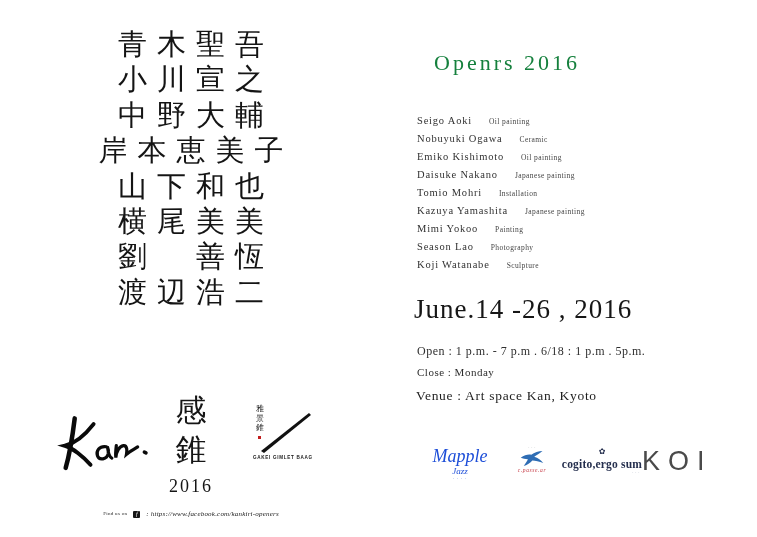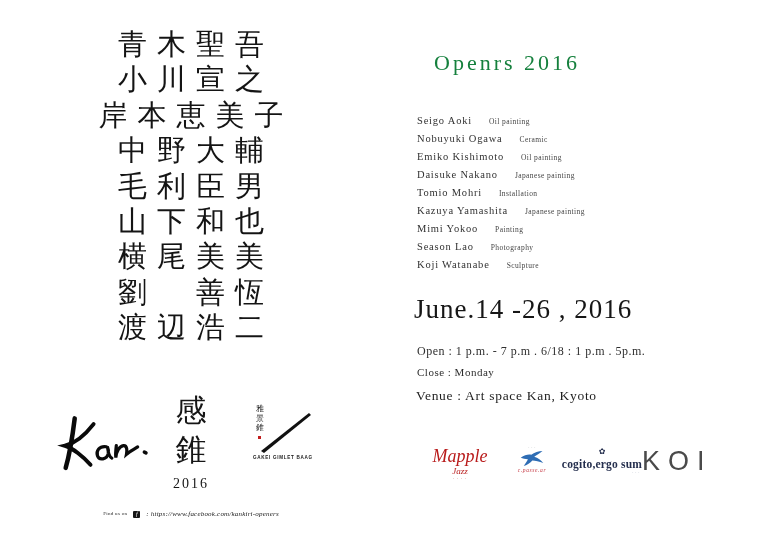--- a/index.html
+++ b/index.html
@@ -9,21 +9,21 @@
   }
   
   .names{position:absolute;left:0;top:27px;width:382px;text-align:center;}
   .name-row{
     font-size:29px;line-height:35.4px;letter-spacing:10px;text-indent:10px;
     color:#141414;white-space:nowrap;
   }
   .sig{position:absolute;left:52px;top:408px;width:120px;height:70px;}
   .vtitle{position:absolute;left:166px;top:391px;width:50px;text-align:center;}
   .vtitle .vchar{font-size:31px;line-height:39px;color:#151515;}
-  .vtitle .year{font-size:14px;letter-spacing:2px;color:#151515;margin-top:7px;}
+  .vtitle .year{font-size:18px;letter-spacing:2px;color:#151515;margin-top:7px;}
   .gakei{position:absolute;left:247px;top:403px;width:70px;height:68px;}
   .gakei .vtxt{
     position:absolute;left:8px;top:1px;width:10px;font-size:8px;line-height:9.5px;
     color:#222;text-align:center;font-family:"Liberation Serif",serif;
   }
   .gakei .reddot{position:absolute;left:11px;top:33px;width:3px;height:3px;background:#c21d1d;}
   .gakei svg{position:absolute;left:12px;top:6px;}
   .gakei .cap{
     position:absolute;left:6px;top:52px;width:64px;font-size:4.6px;letter-spacing:0.7px;
     font-weight:bold;color:#181818;font-family:"Liberation Sans",sans-serif;white-space:nowrap;
@@ -67,23 +67,22 @@
   }
 </style>
 </head>
 <body>
 
 <div class="page">
 
   <div class="names">
     <div class="name-row">青木聖吾</div>
     <div class="name-row">小川宣之</div>
+    <div class="name-row">中野大輔</div>
     <div class="name-row">岸本恵美子</div>
-    <div class="name-row">中野大輔</div>
-    <div class="name-row">毛利臣男</div>
     <div class="name-row">山下和也</div>
     <div class="name-row">横尾美美</div>
     <div class="name-row">劉　善恆</div>
     <div class="name-row">渡辺浩二</div>
   </div>
 
   <div class="sig">
     <svg width="120" height="70" viewBox="0 0 120 70">
       <g fill="none" stroke="#0a0a0a" stroke-linecap="round" transform="rotate(-7 60 35)">
         <path d="M26,6 C23,18 17,40 11,54" stroke-width="4.5"></path>
@@ -155,21 +154,21 @@
       <span class="artist-name">Koji Watanabe</span>
       <span class="artist-disc">Sculpture</span>
     </div>
   </div>
 
   <div class="rdate">June.14 -26 , 2016</div>
   <div class="ropen">Open :  1 p.m. - 7 p.m . 6/18 : 1 p.m . 5p.m.</div>
   <div class="rclose">Close : Monday</div>
   <div class="rvenue">Venue : Art space Kan, Kyoto</div>
 
-  <div class="logo-mapple" style="color:#b91c1c;">
+  <div class="logo-mapple" style="color:#1d4ed8;">
     <div class="l1">Mapple</div>
     <div class="l2">Jazz</div>
     <div class="l3">· · · ·</div>
   </div>
 
   <div class="logo-bird">
     <div class="tiny">· · ·</div>
     <svg width="26" height="15" viewBox="0 0 34 20" style="display:block;margin:0 auto;">
       <path d="M2,9 C7,5 13,4 16,5 C20,2 26,0 31,0 C27,3 23,6 20,7.5 C25,9 29,12 32,16 C27,14 21,12.5 17.5,12.5 C14,16 10,19 6,20 C8.5,16.5 10.5,13.5 11.5,11 C8,11 4.5,10 2,9 Z" fill="#2e6db4"></path>
     </svg>

